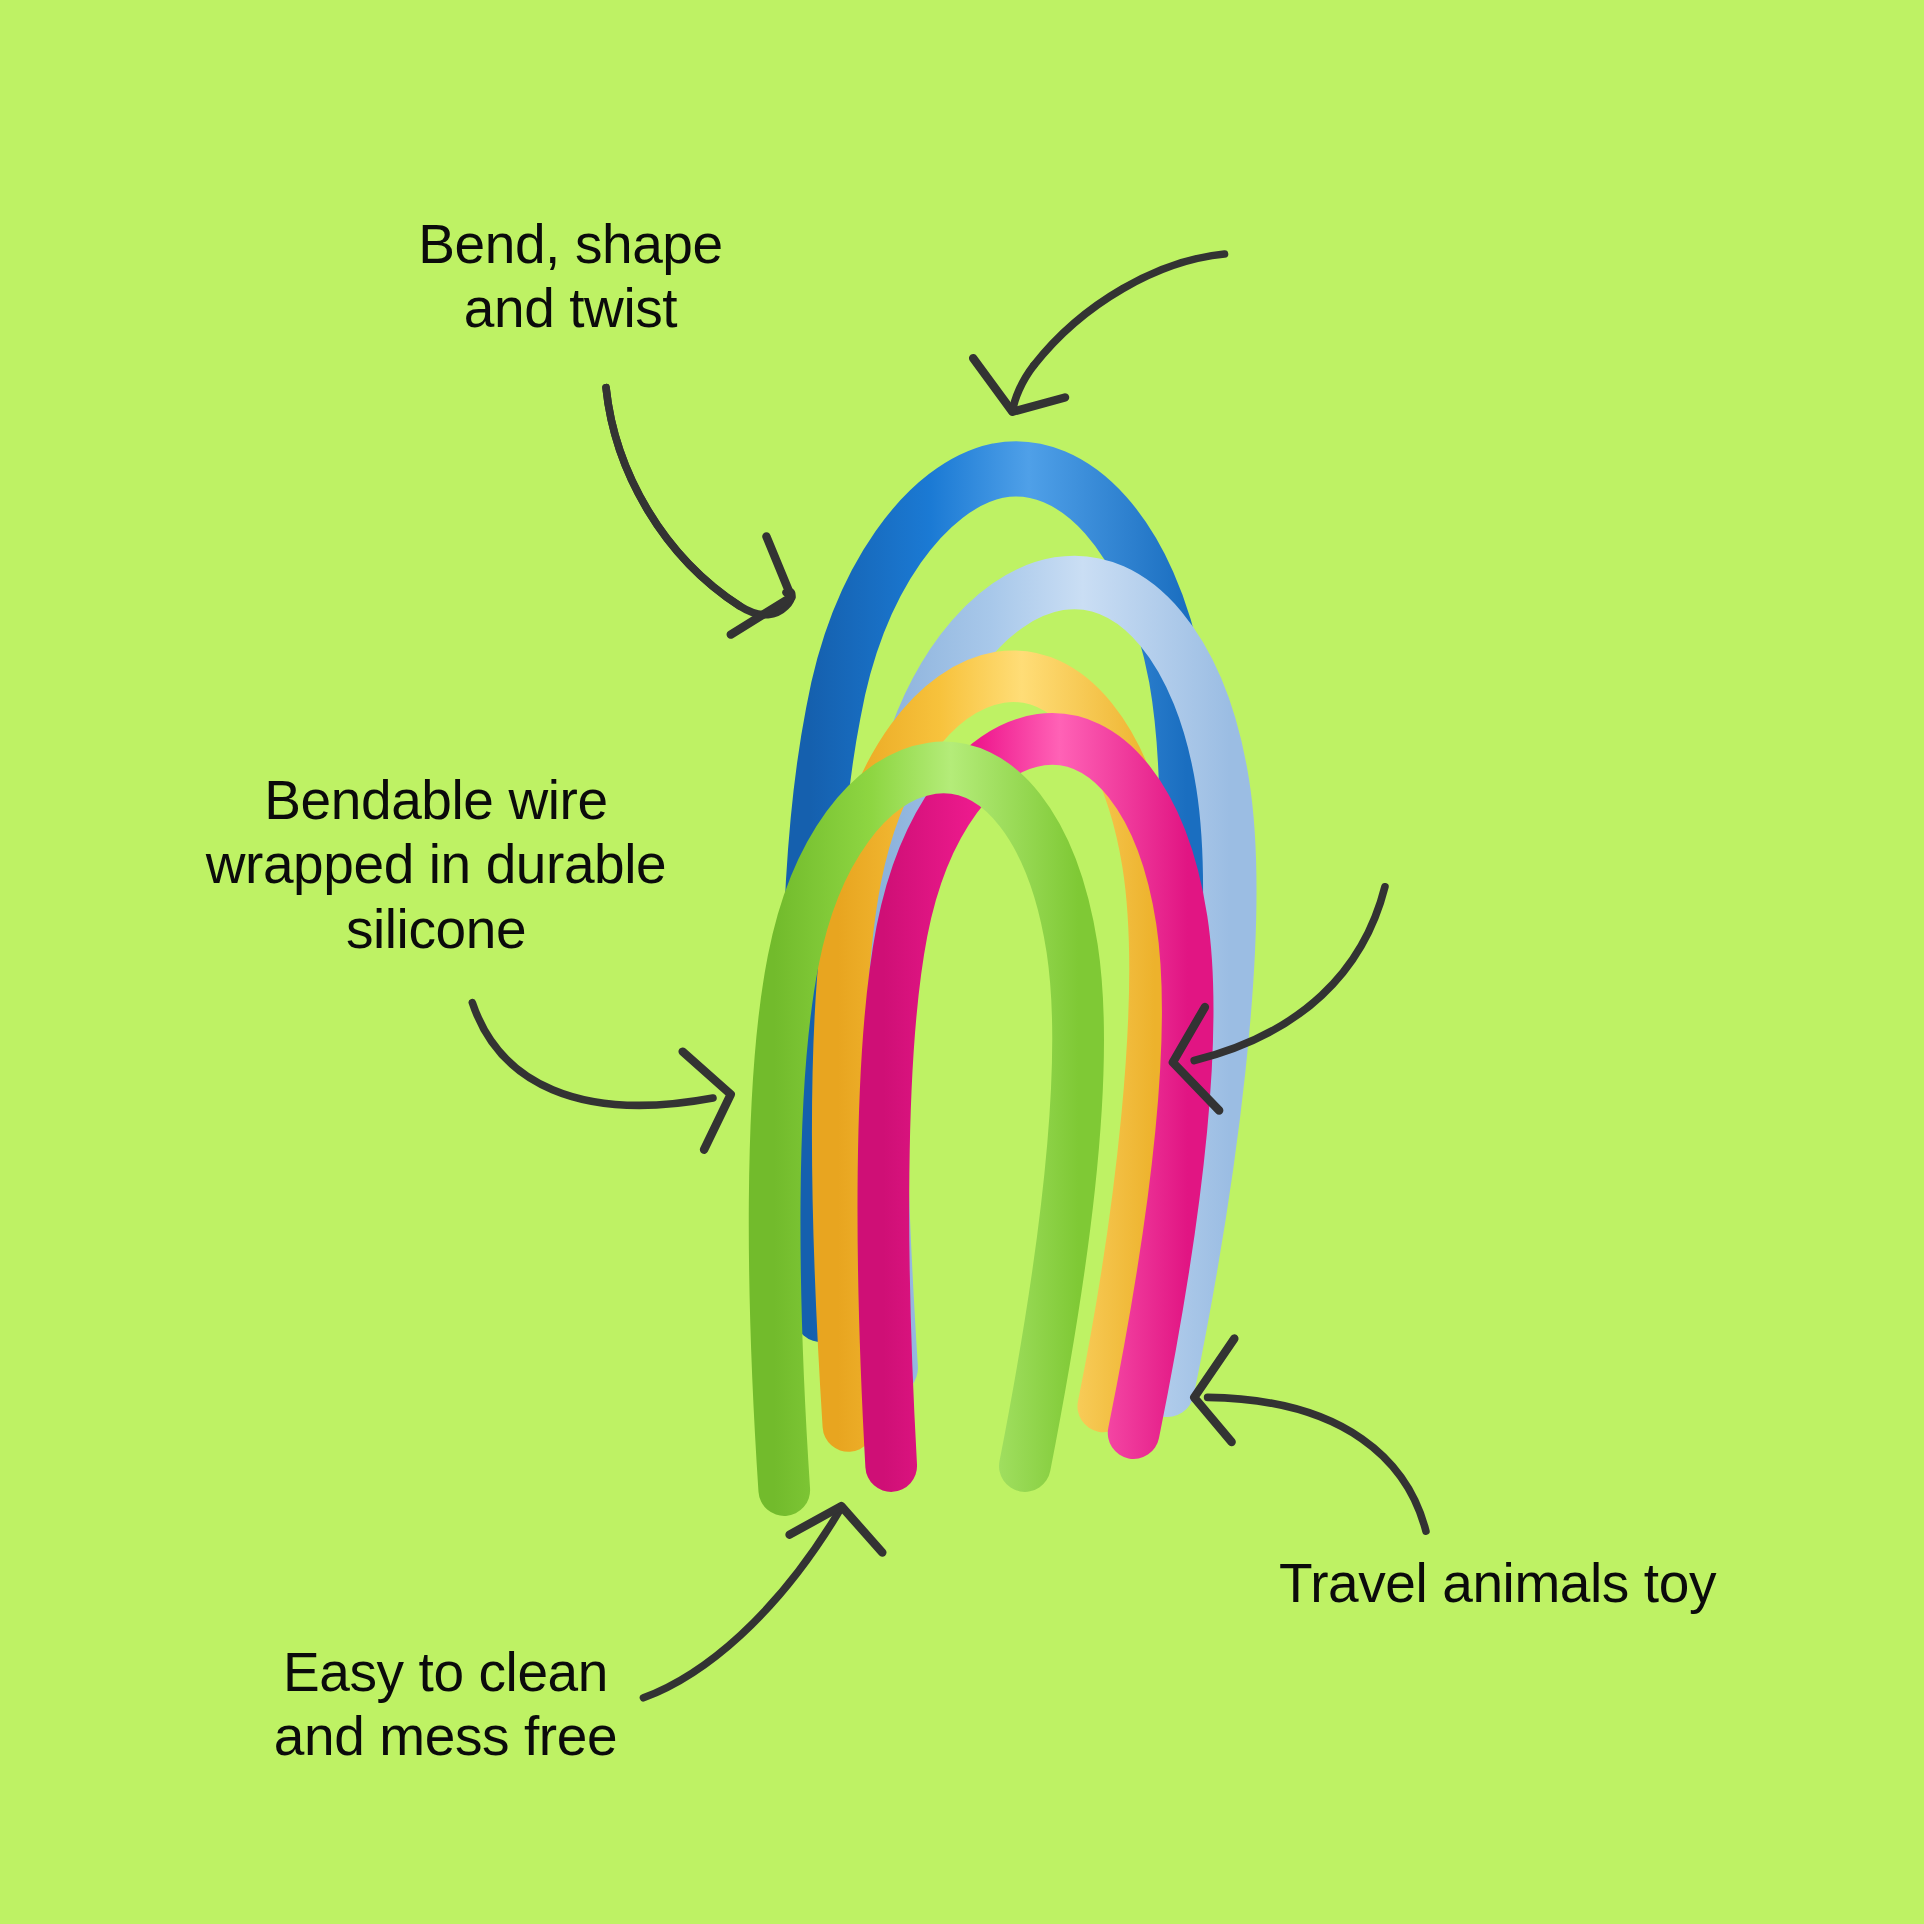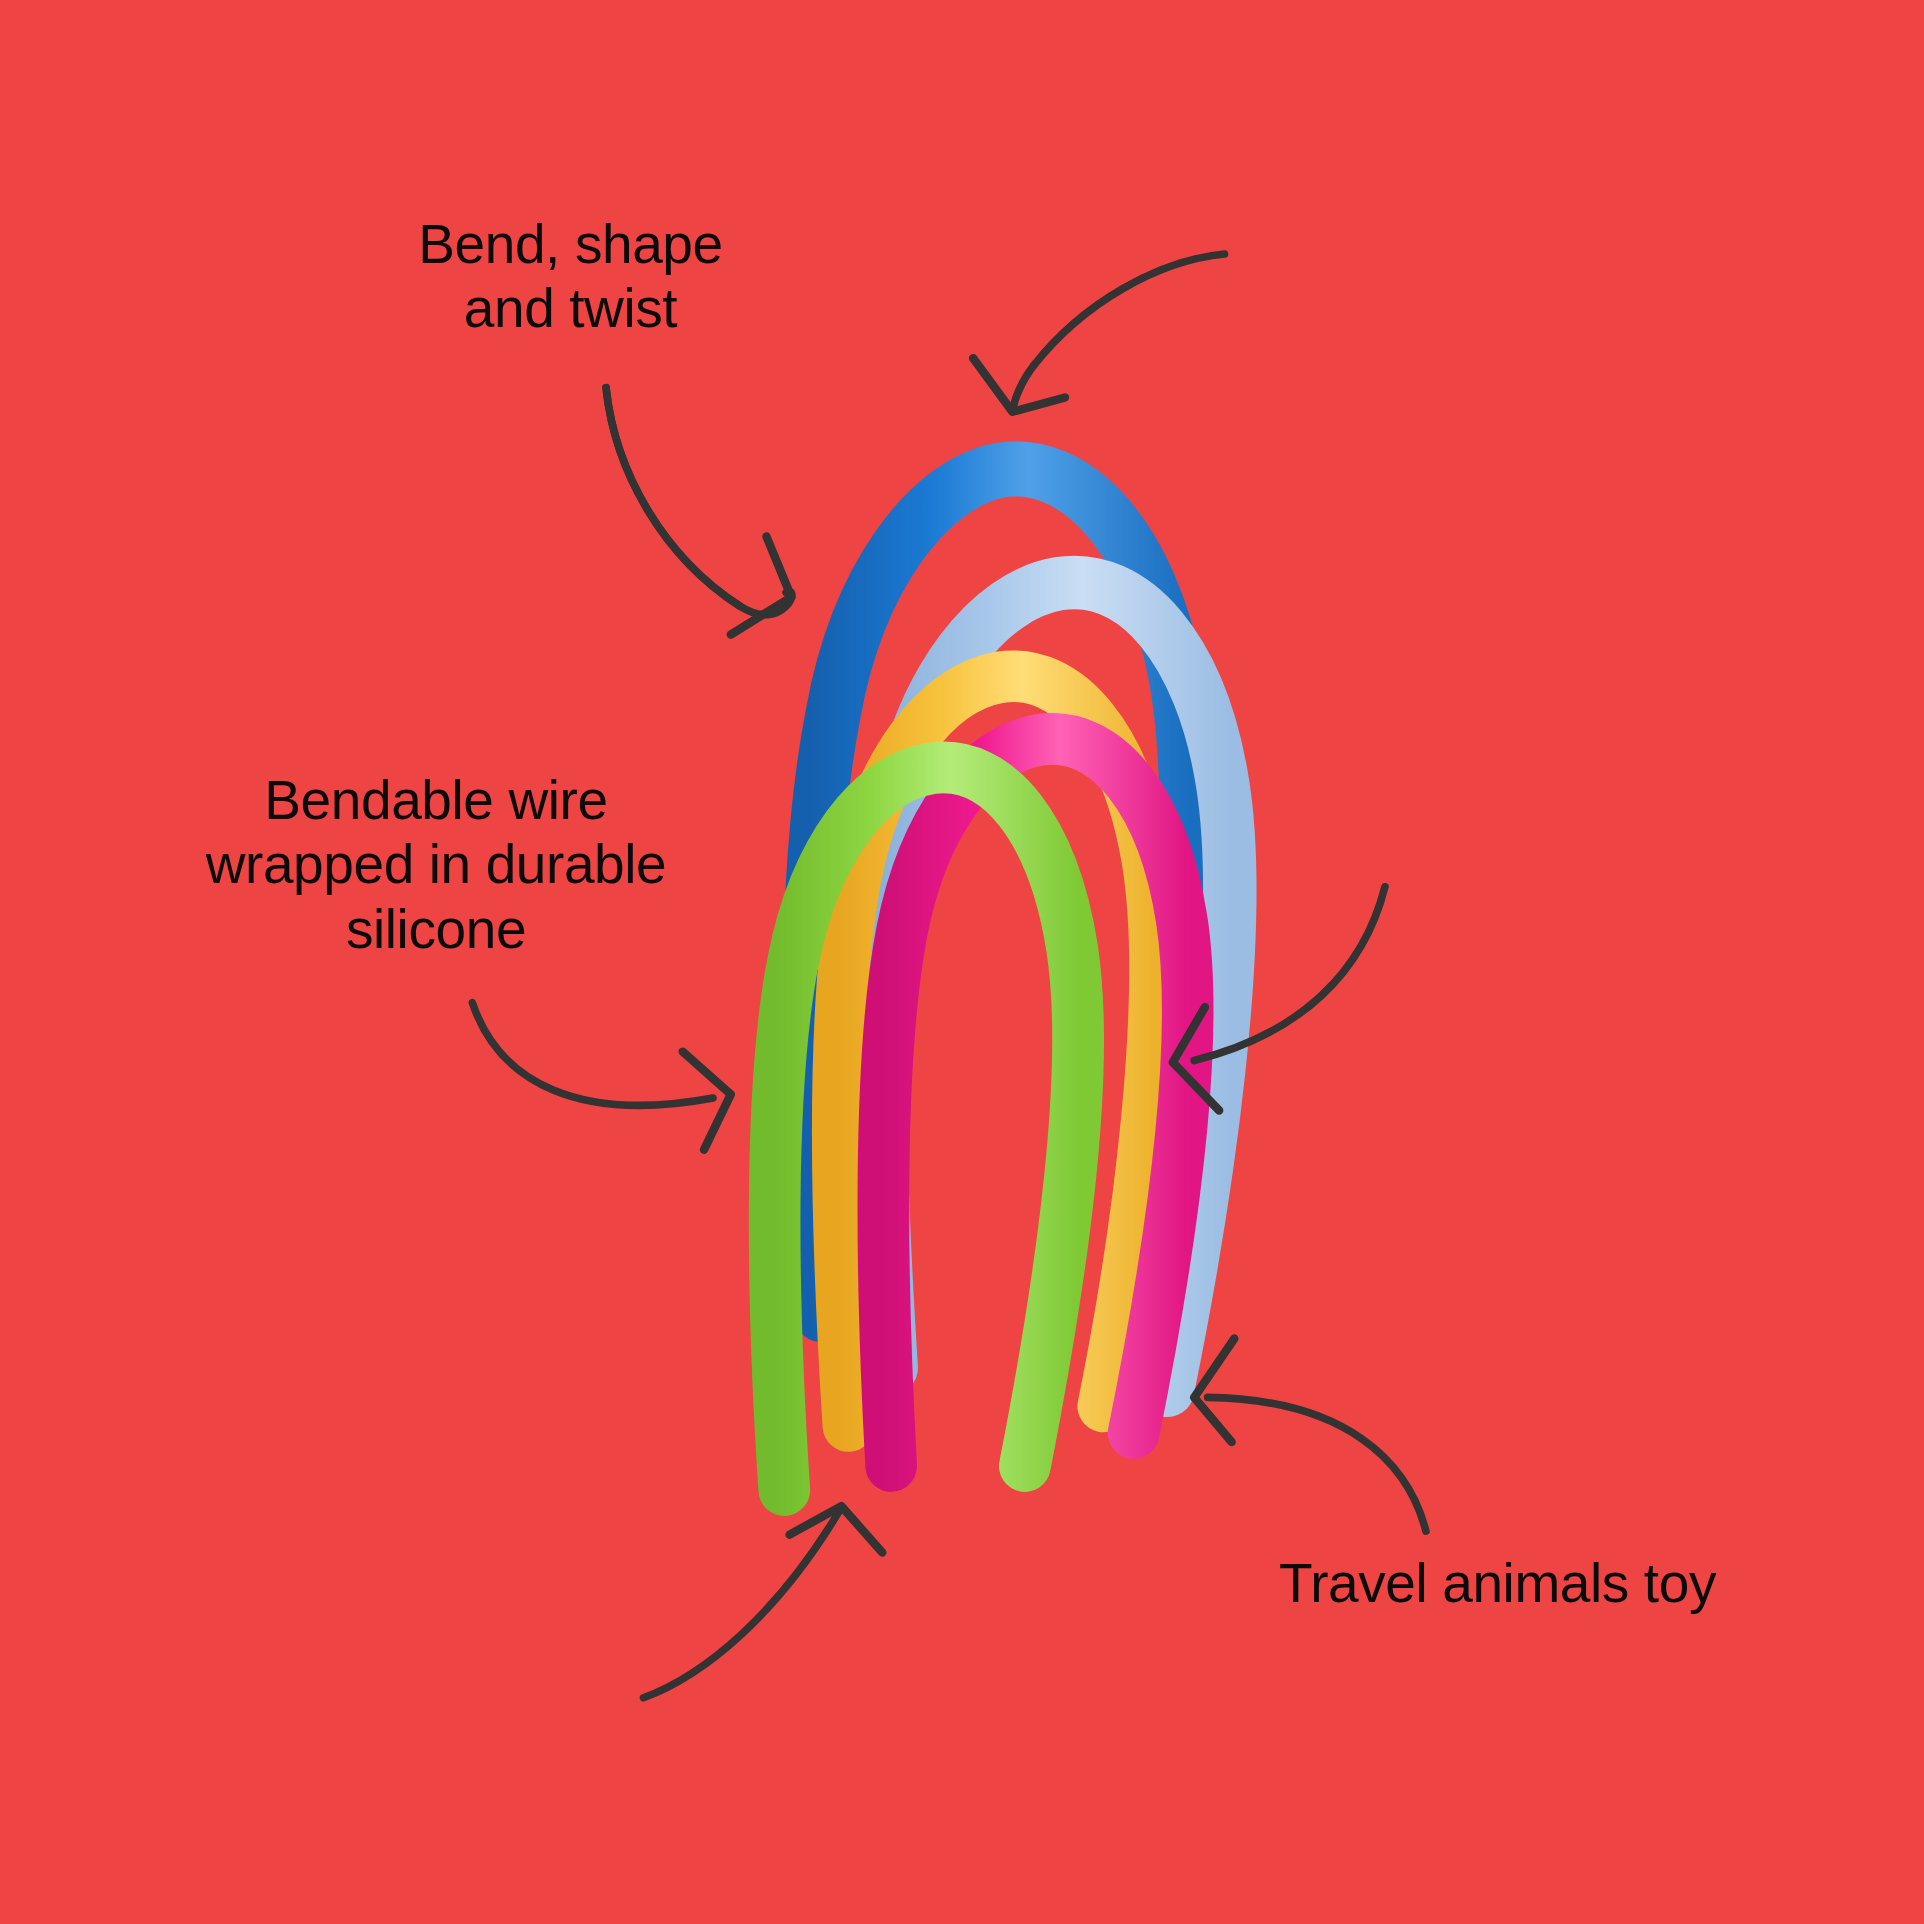--- a/index.html
+++ b/index.html
@@ -74,21 +74,21 @@
     fill: none;
     stroke: #333333;
     stroke-width: 9.5;
     stroke-linecap: round;
     stroke-linejoin: round;
   }
 </style>
 </head>
 <body style="background: rgb(245, 245, 243);">
 
-<div id="infographic" style="background: #ef4444;">
+<div id="infographic" style="background: #bef264;">
 
   <svg id="product-layer" viewBox="0 0 2160 2160">
     <defs>
 
       <linearGradient id="g-darkblue" x1="0" y1="0" x2="1" y2="0">
         <stop offset="0%" stop-color="#1560ae"></stop>
         <stop offset="32%" stop-color="#1b7ad4"></stop>
         <stop offset="58%" stop-color="#4fa0e8"></stop>
         <stop offset="100%" stop-color="#1a6ec0"></stop>
       </linearGradient>
@@ -202,15 +202,17 @@
 and twist</div>
 
 
 
   <div class="callout align-center" id="callout-bendable-wire" style="color: rgb(11, 11, 11);">Bendable wire
 wrapped in durable
 silicone</div>
 
   <div class="callout align-center" id="callout-travel-friendly" style="color: rgb(11, 11, 11);">Travel animals toy</div>
 
+  <div class="callout align-center" id="callout-easy-to-clean" style="color: rgb(11, 11, 11);">Easy to clean
+and mess free</div>
 
 </div>
 
 
 </body></html>

